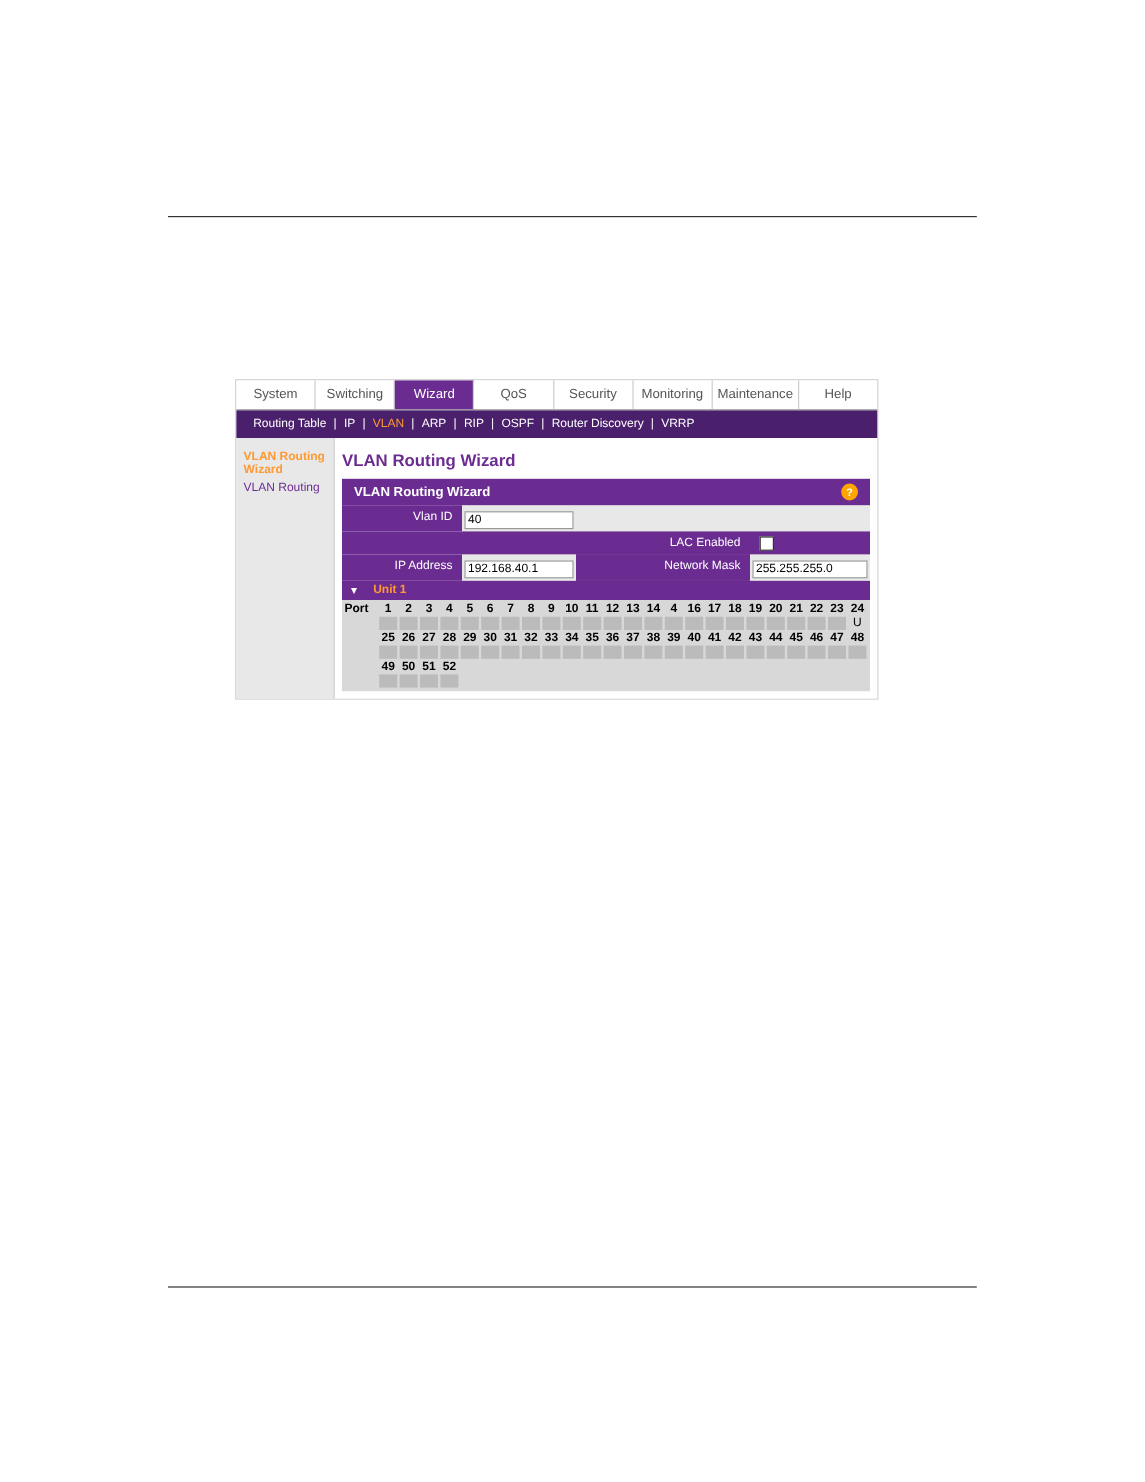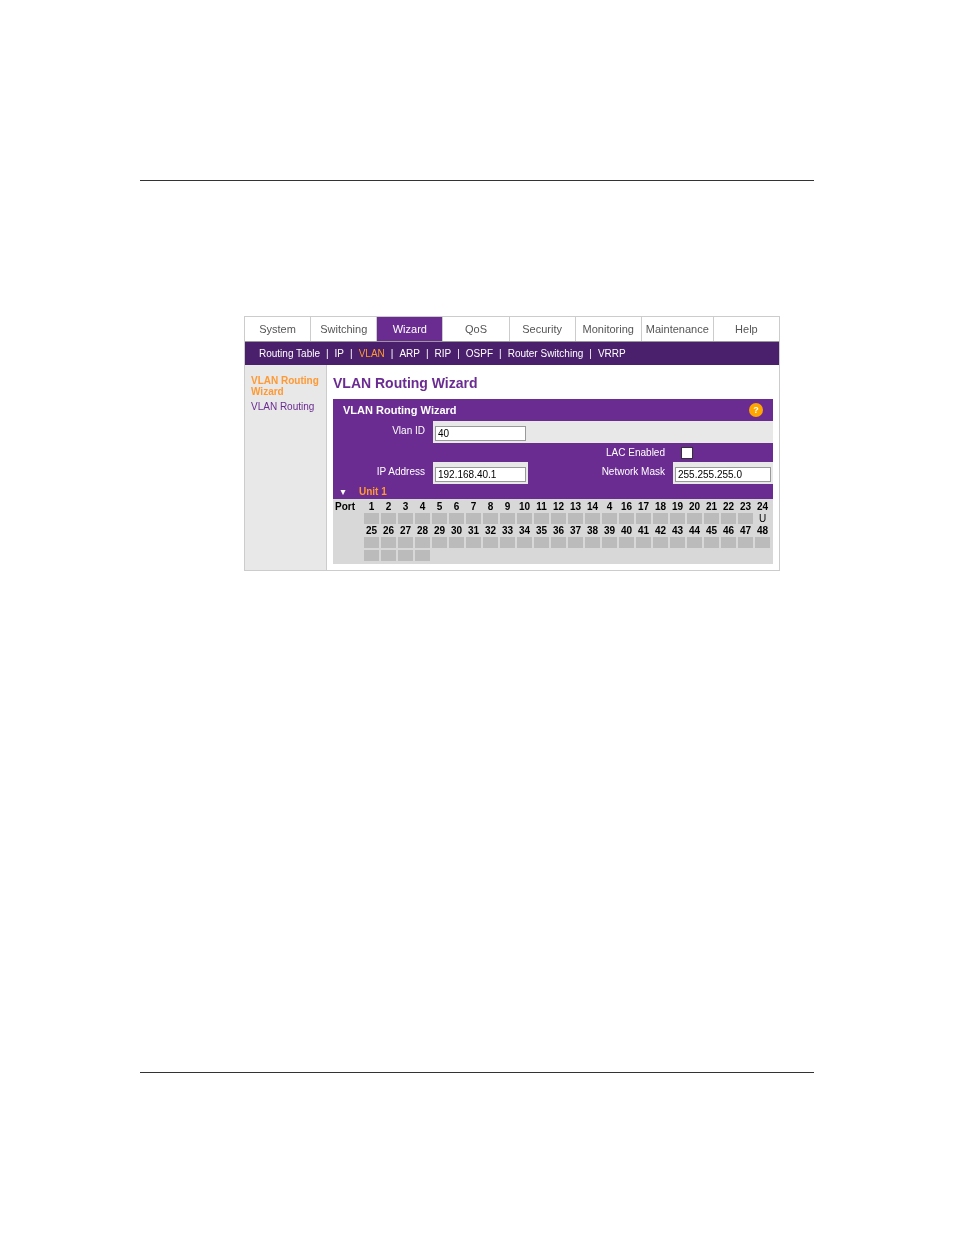--- a/index.html
+++ b/index.html
@@ -1,19 +1,19 @@
 <!DOCTYPE html>
 <html><head>
   <meta charset="utf-8">
   <style>
     * { margin: 0; padding: 0; box-sizing: border-box; }
     body { font-family: Arial, sans-serif; background: #fff; width: 954px; height: 1235px; position: relative; }
     .page-divider { position: absolute; top: 180px; left: 140px; width: 674px; height: 1px; background: #333; }
     .page-divider-bottom { position: absolute; top: 1072px; left: 140px; width: 674px; height: 1px; background: #333; }
-    .app-container { position: absolute; top: 316px; left: 196px; width: 536px; border: 1px solid #ccc; margin-left: 48px; }
+    .app-container { position: absolute; top: 316px; left: 196px; width: 536px; border: 1px solid #ccc; }
     .main-tabs { display: flex; background: #fff; border-bottom: 1px solid #999; }
     .main-tab { flex: 1; text-align: center; padding: 6px 4px; font-size: 11px; color: #555; cursor: pointer; border-right: 1px solid #ccc; }
     .main-tab:last-child { border-right: none; }
     .main-tab.active { background: #6b2c91; color: #fff; }
     .sub-tabs { display: flex; background: #4a1f6b; padding: 4px 8px; }
     .sub-tab { font-size: 10px; color: #fff; padding: 2px 6px; cursor: pointer; white-space: nowrap; }
     .sub-tab.active { color: #ff9933; }
     .sub-tab-sep { color: #fff; font-size: 10px; padding: 2px 0; }
     .content-area { display: flex; background: #f0f0f0; }
     .sidebar { width: 110px; background: #e8e8e8; padding: 8px 6px; border-right: 1px solid #ccc; }
@@ -69,21 +69,21 @@
     <span class="sub-tab">IP</span>
     <span class="sub-tab-sep">|</span>
     <span class="sub-tab active">VLAN</span>
     <span class="sub-tab-sep">|</span>
     <span class="sub-tab">ARP</span>
     <span class="sub-tab-sep">|</span>
     <span class="sub-tab">RIP</span>
     <span class="sub-tab-sep">|</span>
     <span class="sub-tab">OSPF</span>
     <span class="sub-tab-sep">|</span>
-    <span class="sub-tab">Router Switching</span>
+    <span class="sub-tab">Router Discovery</span>
     <span class="sub-tab-sep">|</span>
     <span class="sub-tab">VRRP</span>
   </div>
 
   <div class="content-area">
     <div class="sidebar">
       <div class="sidebar-item active">VLAN Routing Wizard</div>
       <div class="sidebar-item inactive">VLAN Routing</div>
     </div>
 
@@ -230,20 +230,27 @@
           <div class="port-checkbox"></div>
           <div class="port-checkbox"></div>
           <div class="port-checkbox"></div>
           <div class="port-checkbox"></div>
           <div class="port-checkbox"></div>
           <div class="port-checkbox"></div>
           <div class="port-checkbox"></div>
           <div class="port-checkbox"></div>
           <div class="port-checkbox"></div>
         </div>
+        <div class="port-row">
+          <div class="port-spacer"></div>
+          <div class="port-num">49</div>
+          <div class="port-num">50</div>
+          <div class="port-num">51</div>
+          <div class="port-num">52</div>
+        </div>
         <div class="port-checkbox-row">
           <div class="port-spacer"></div>
           <div class="port-checkbox"></div>
           <div class="port-checkbox"></div>
           <div class="port-checkbox"></div>
           <div class="port-checkbox"></div>
         </div>
       </div>
     </div>
   </div>

